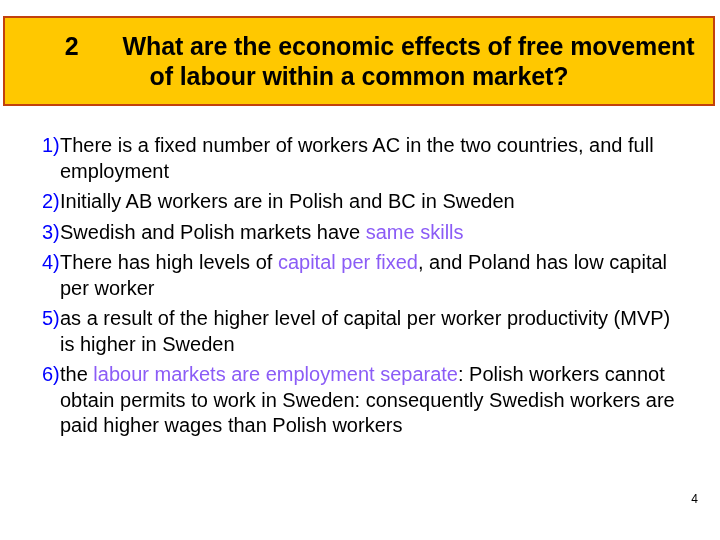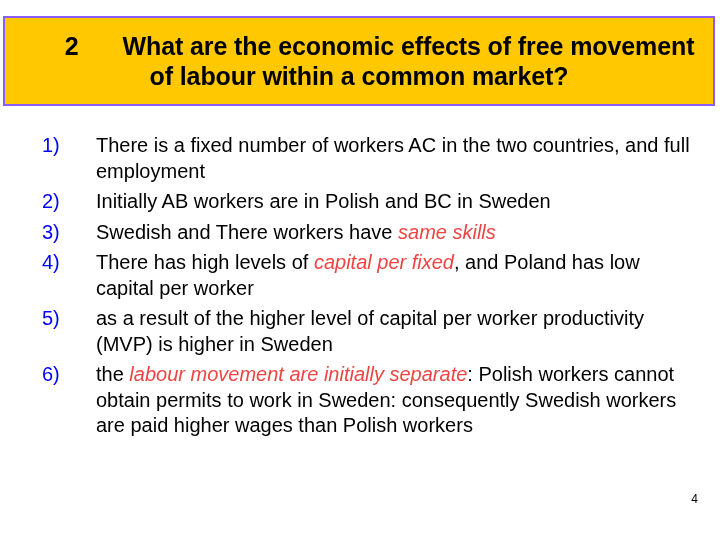--- a/index.html
+++ b/index.html
@@ -24,21 +24,21 @@
     height: 540px;
   }
   .title-box {
     position: absolute;
     left: 3px;
     top: 16px;
     width: 712px;
     height: 90px;
     box-sizing: border-box;
     background: #FFC800;
-    border: 2px solid #8b5cf6;
+    border: 2px solid #c2410c;
     display: flex;
     align-items: center;
     justify-content: center;
   }
   .title-text {
     font-family: "Liberation Sans", sans-serif;
     font-weight: bold;
     font-size: 25px;
     line-height: 30px;
     color: #000000;
@@ -106,25 +106,23 @@
     text-align: left;
     padding-left: 16px;
     box-sizing: border-box;
     white-space: nowrap;
   }
   .num-text {
     font-size: 20px;
     color: #000000;
     line-height: 25.5px;
     width: 620px;
-    margin-left: 36px;
   }
   .hl {
-    color: #ef4444;
-    font-style: italic;
+    color: #8b5cf6;
   }
 
   
   .page-number {
     position: absolute;
     right: 22px;
     top: 492px;
     font-size: 12px;
     color: #000000;
     font-family: "Liberation Sans", sans-serif;
@@ -149,35 +147,35 @@
       <div class="num-text"><span>There is a fixed number of workers AC in the two countries, and full employment</span></div>
     </div>
 
     <div class="num-row">
       <div class="num-marker">2)</div>
       <div class="num-text"><span>Initially AB workers are in Polish and BC in Sweden</span></div>
     </div>
 
     <div class="num-row">
       <div class="num-marker">3)</div>
-      <div class="num-text"><span>Swedish and There workers have </span><span class="hl">same skills</span></div>
+      <div class="num-text"><span>Swedish and Polish markets have </span><span class="hl">same skills</span></div>
     </div>
 
     <div class="num-row">
       <div class="num-marker">4)</div>
       <div class="num-text"><span>There has high levels of </span><span class="hl">capital per fixed</span><span>, and Poland has low capital per worker</span></div>
     </div>
 
     <div class="num-row">
       <div class="num-marker">5)</div>
       <div class="num-text"><span>as a result of the higher level of capital per worker productivity (MVP) is higher in Sweden</span></div>
     </div>
 
     <div class="num-row">
       <div class="num-marker">6)</div>
-      <div class="num-text"><span>the </span><span class="hl">labour movement are initially separate</span><span>: Polish workers cannot obtain permits to work in Sweden: consequently Swedish workers are paid higher wages than Polish workers</span></div>
+      <div class="num-text"><span>the </span><span class="hl">labour markets are employment separate</span><span>: Polish workers cannot obtain permits to work in Sweden: consequently Swedish workers are paid higher wages than Polish workers</span></div>
     </div>
 
   </div>
 
   <div class="page-number">4</div>
 
 </div>
 
 </body></html>

